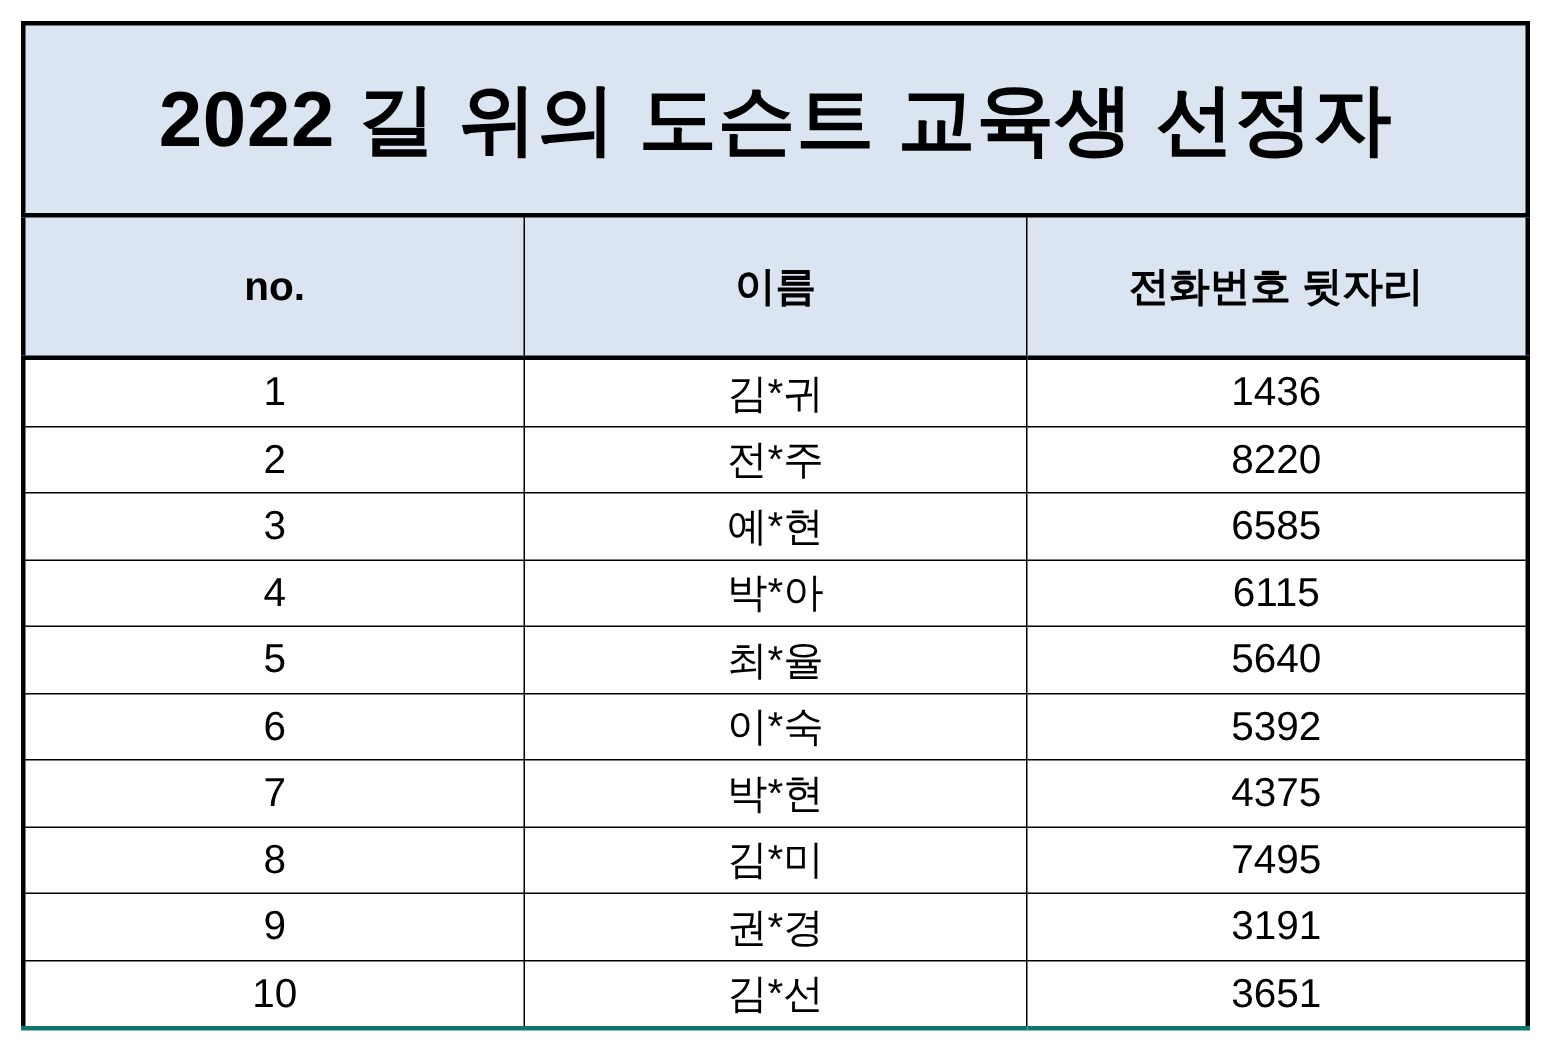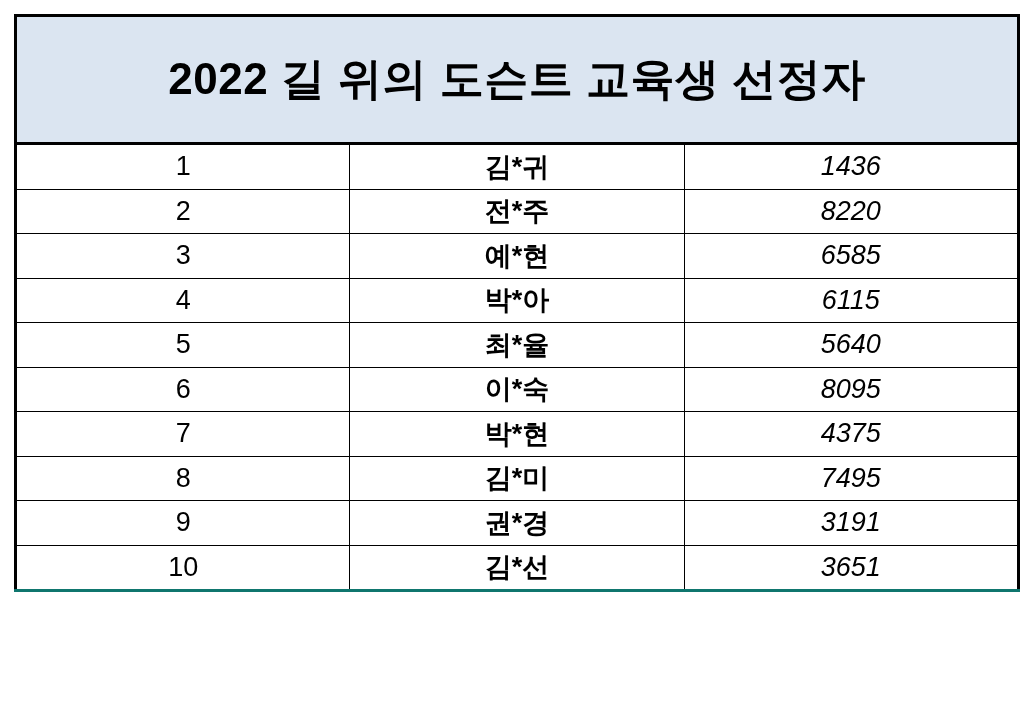--- a/index.html
+++ b/index.html
@@ -28,55 +28,60 @@
   }
   .doc-table td, .doc-table th {
     border: 1.5px solid #000000;
     text-align: center;
     vertical-align: middle;
     padding: 0;
   }
   .title-cell {
     background: #dbe5f1;
     height: 125px;
-    font-size: 44px;
+    font-size: 52px;
     font-weight: bold;
     letter-spacing: 0.5px;
     border-bottom: 3px solid #000000 !important;
   }
   .header-cell {
     background: #dbe5f1;
     height: 92px;
     font-size: 27px;
     font-weight: bold;
     border-bottom: 3px solid #000000 !important;
   }
   .col-no { width: 152px; }
   .col-name { width: 164px; }
   .col-phone { width: auto; }
   .body-row td {
     height: 43.5px;
     font-size: 27px;
     background: #ffffff;
   }
   .cell-no { font-weight: normal; }
-  .cell-name { font-weight: bold; }
-  .cell-phone { font-weight: normal; font-style: italic; }
+  .cell-name { font-weight: normal; }
+  .cell-phone { font-weight: normal; }
   .body-row:last-child td {
     border-bottom: 3px solid #0f766e;
   }
 </style>
 </head>
 <body>
 
 <div class="page">
   <table class="doc-table">
     <tbody>
       <tr>
         <td class="title-cell" colspan="3">2022 길 위의 도슨트 교육생 선정자</td>
+      </tr>
+      <tr>
+        <th class="header-cell col-no">no.</th>
+        <th class="header-cell col-name">이름</th>
+        <th class="header-cell col-phone">전화번호 뒷자리</th>
       </tr>
       <tr class="body-row">
         <td class="cell-no">1</td>
         <td class="cell-name">김*귀</td>
         <td class="cell-phone">1436</td>
       </tr>
       <tr class="body-row">
         <td class="cell-no">2</td>
         <td class="cell-name">전*주</td>
         <td class="cell-phone">8220</td>
@@ -92,21 +97,21 @@
         <td class="cell-phone">6115</td>
       </tr>
       <tr class="body-row">
         <td class="cell-no">5</td>
         <td class="cell-name">최*율</td>
         <td class="cell-phone">5640</td>
       </tr>
       <tr class="body-row">
         <td class="cell-no">6</td>
         <td class="cell-name">이*숙</td>
-        <td class="cell-phone">8095</td>
+        <td class="cell-phone">5392</td>
       </tr>
       <tr class="body-row">
         <td class="cell-no">7</td>
         <td class="cell-name">박*현</td>
         <td class="cell-phone">4375</td>
       </tr>
       <tr class="body-row">
         <td class="cell-no">8</td>
         <td class="cell-name">김*미</td>
         <td class="cell-phone">7495</td>

